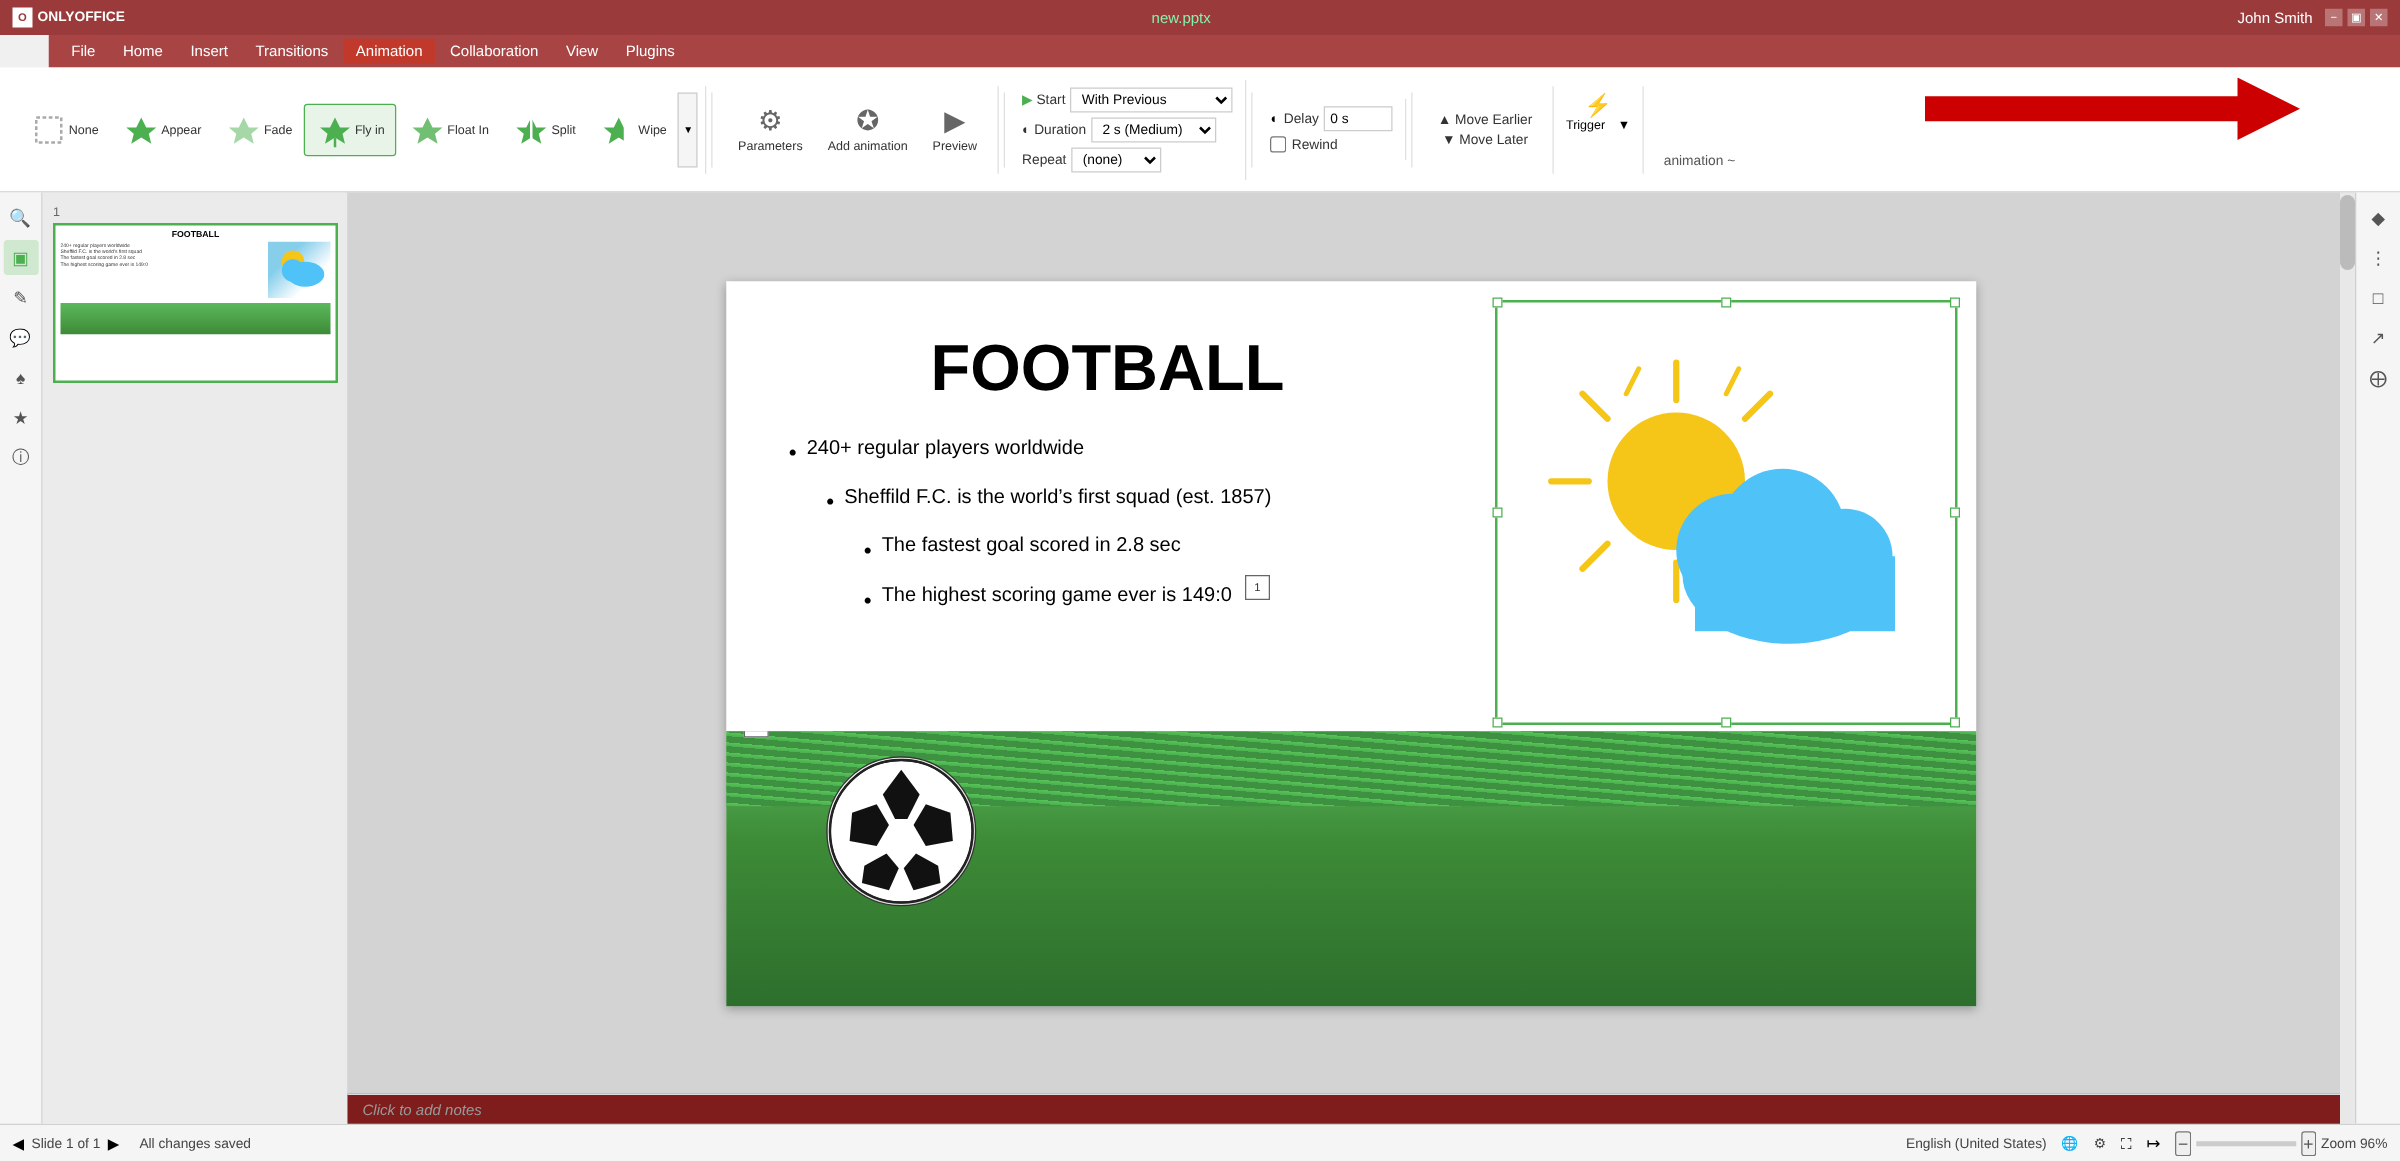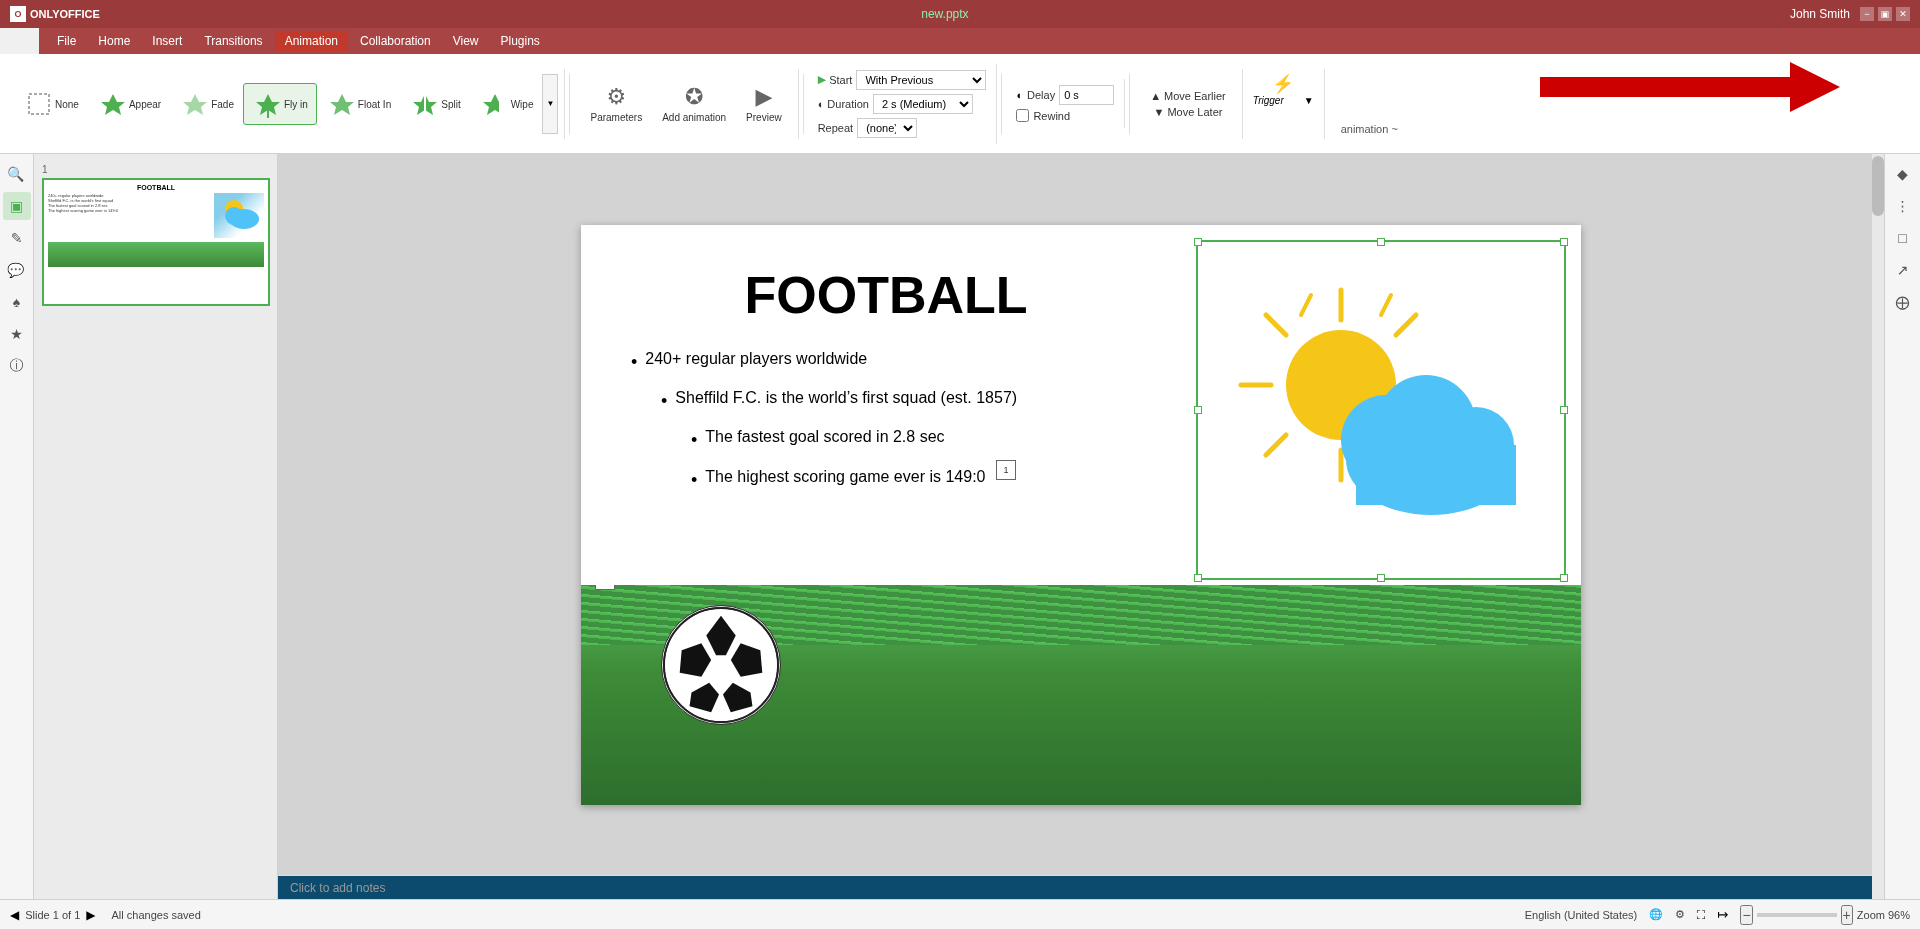--- a/index.html
+++ b/index.html
@@ -523,21 +523,21 @@
           <span>◐</span>
           <span>Duration</span>
         </span>
         <select class="ctrl-select" style="width:100px;">
           <option>2 s (Medium)</option>
         </select>
       </div>
 
       <div class="ctrl-row">
         <span style="font-size:11px;color:#333;">Repeat</span>
-        <select class="ctrl-select" style="width:60px;">
+        <select class="ctrl-select" style="width:72px;">
           <option>(none)</option>
         </select>
       </div>
     </div>
 
     <div class="separator-v"></div>
 
     <div class="ribbon-group" style="flex-direction:column; gap:4px; padding:6px 10px; height:auto; align-items:flex-start; justify-content:center;">
       <div class="ctrl-row">
         <span style="font-size:11px;">◐</span>
@@ -558,21 +558,21 @@
         <span>Move Earlier</span>
       </button>
       <button class="move-btn">
         <span>▼</span>
         <span>Move Later</span>
       </button>
     </div>
 
     <div class="ribbon-group" style="flex-direction:column; align-items:center; padding:4px 10px;">
       <div style="font-size:18px; color:#f0c000;">⚡</div>
-      <button style="font-size:10px; border:none; background:none; cursor:pointer; display:flex; align-items:flex-start; gap:20px;font-style:italic;">
+      <button style="font-size:10px; border:none; background:none; cursor:pointer; display:flex; align-items:flex-start; gap:10px;">
         <span>Trigger</span>
         <span>▼</span>
       </button>
     </div>
 
     <div class="ribbon-group" style="padding: 4px 16px; align-items:center; flex-direction:column;">
       <div style="font-size:11px; color:#555; text-align:center; cursor:pointer;">
         <span>animation ~</span>
       </div>
     </div>
@@ -740,15 +740,15 @@
     <button style="border:none; background:none; cursor:pointer;">↦</button>
     <div class="zoom-controls">
       <button class="zoom-btn">−</button>
       <span style="width:80px; height:4px; background:#ccc; display:inline-block; vertical-align:middle; cursor:pointer;"></span>
       <button class="zoom-btn">+</button>
       <span>Zoom 96%</span>
     </div>
   </div>
 </div>
 
-<div style="position:absolute; left:278px; bottom:30px; right:48px; height:24px; background:#0c4a6e; border-top:1px solid #ddd; display:flex; align-items:center; padding:0 12px;">
+<div style="position:absolute; left:278px; bottom:30px; right:48px; height:24px; background:#7f1d1d; border-top:1px solid #ddd; display:flex; align-items:center; padding:0 12px;font-style:italic;">
   <span style="color:#999; font-size:12px;">Click to add notes</span>
 </div>
 
 </body></html>

